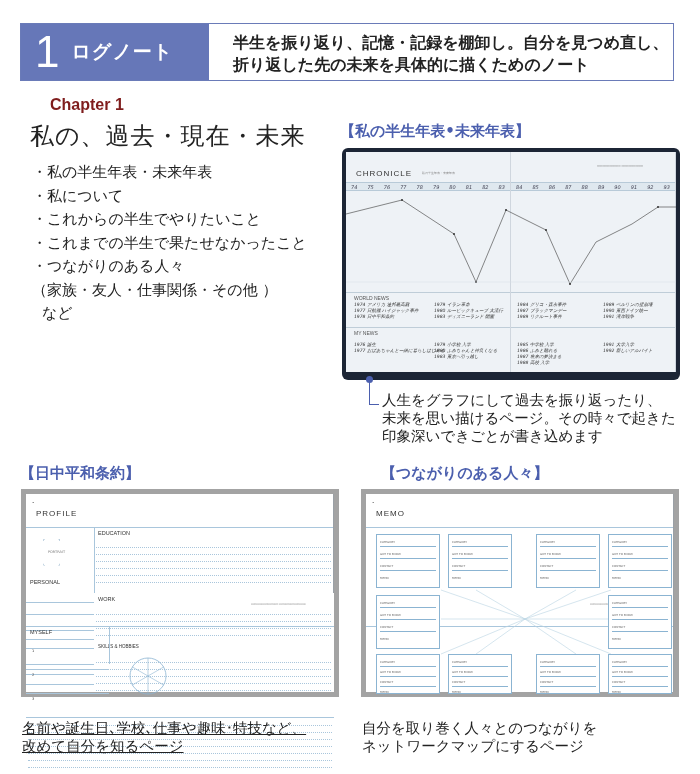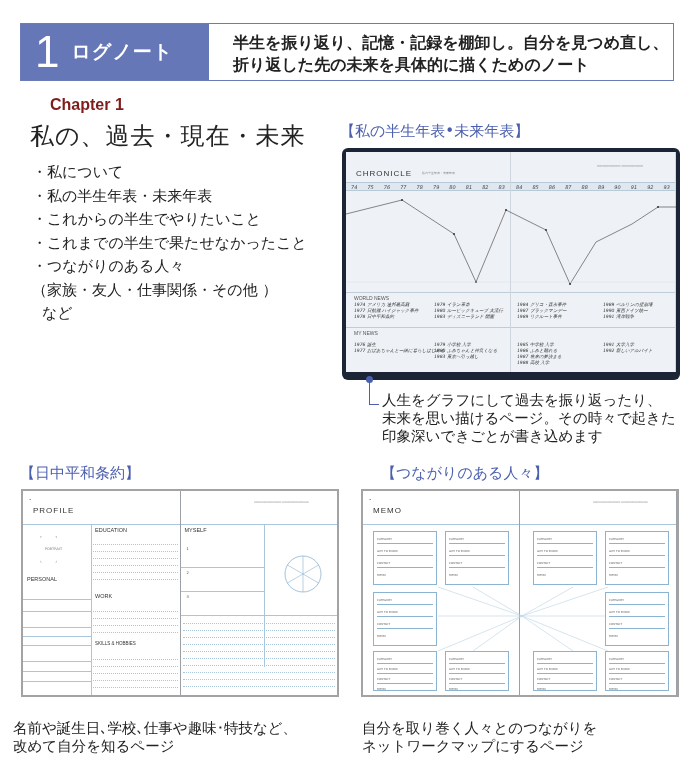--- a/index.html
+++ b/index.html
@@ -13,21 +13,21 @@
   .banner-title { font-size: 19px; font-weight: bold; letter-spacing: 1px; }
   .banner-right { flex: 1; background: #fff; padding: 8px 0 0 24px; font-size: 16px; font-weight: bold; line-height: 22px; color: #222; }
 
   
   .chapter-label { position: absolute; left: 30px; top: 96px; font-family: "Liberation Sans", sans-serif; font-weight: bold; font-size: 16px; color: #7f1d1d; margin-left: 20px; }
   .chapter-title { position: absolute; left: 30px; top: 120px; font-size: 24px; color: #222; letter-spacing: 1px; }
   .chapter-list { position: absolute; left: 32px; top: 161px; list-style: none; font-size: 15px; line-height: 23.5px; color: #222; }
   .chapter-list li { white-space: nowrap; }
 
   
-  .sec-head { position: absolute; font-size: 15px; font-weight: normal; color: #4b5fae; }
+  .sec-head { position: absolute; font-size: 15px; font-weight: bold; color: #4b5fae; }
 
   
   .chron { position: absolute; left: 342px; top: 148px; width: 338px; height: 232px; background: #1c2535; border-radius: 6px; padding: 4px 4px 8px 4px; }
   .chron-pages { width: 100%; height: 100%; background: #eef2f6; display: flex; position: relative; overflow: hidden; }
   .chron-page { flex: 1; position: relative; border-right: 1px solid #cfd6de; }
   .chron-page:last-child { border-right: none; }
   .chron-title { position: absolute; left: 10px; top: 17px; font-family: "Liberation Sans", sans-serif; font-size: 8px; letter-spacing: 1px; color: #333; }
   .chron-sub { position: absolute; left: 62px; top: 19px; font-size: 3px; color: #888; }
   .chron-note { position: absolute; right: 8px; top: 12px; width: 70px; font-size: 3px; line-height: 4px; color: #777; }
   .year-band { position: absolute; left: 0; right: 0; top: 30px; height: 9px; background: #dfe8ef; border-top: 1px solid #b8cad8; border-bottom: 1px solid #b8cad8; display: flex; justify-content: space-around; font-size: 5px; font-style: italic; color: #445; align-items: center; }
@@ -36,21 +36,21 @@
   .band-label { position: absolute; left: 8px; top: 2px; font-family: "Liberation Sans", sans-serif; font-size: 5px; color: #555; }
   .hw { position: absolute; font-size: 4.5px; line-height: 6px; color: #333; font-style: italic; white-space: pre; }
   .chart-svg { position: absolute; left: 0; top: 0; }
 
   .callout { position: absolute; left: 369px; top: 379px; width: 1px; height: 26px; background: #4b5fae; }
   .callout-h { position: absolute; left: 369px; top: 404px; width: 10px; height: 1px; background: #4b5fae; }
   .callout-dot { position: absolute; left: 366px; top: 376px; width: 7px; height: 7px; border-radius: 50%; background: #4b5fae; }
   .chron-caption { position: absolute; left: 382px; top: 391px; font-size: 14.5px; line-height: 18px; color: #222; white-space: nowrap; }
 
   
-  .book { position: absolute; background: #fff; border: 2px solid #a3a3a3; display: flex; }
+  .book { position: absolute; background: #fff; border: 5px solid #a3a3a3; display: flex; flex-direction: column; }
   .book-page { flex: 1; position: relative; border-right: 1px solid #9aa0a6; }
   .book-page:last-child { border-right: none; }
   .pg-num { position: absolute; top: 6px; font-size: 4px; color: #666; }
   .pg-title { position: absolute; left: 10px; top: 15px; font-family: "Liberation Sans", sans-serif; font-size: 8px; letter-spacing: 1px; color: #333; }
   .pg-desc { position: absolute; right: 8px; top: 10px; width: 75px; font-size: 2.8px; line-height: 3.6px; color: #777; }
   .hline { position: absolute; left: 0; right: 0; height: 1px; background: #a9c6dc; }
   .vline { position: absolute; top: 0; bottom: 0; width: 1px; background: #a9c6dc; }
   .dotrow { position: absolute; height: 1px; border-top: 1px dotted #a9c6dc; }
   .sm-label { position: absolute; font-size: 3.5px; color: #5f8db0; white-space: nowrap; }
   .md-label { position: absolute; font-family: "Liberation Sans", sans-serif; font-size: 5.5px; color: #333; white-space: nowrap; }
@@ -70,22 +70,22 @@
   </div>
   <div class="banner-right">
     <div>半生を振り返り、記憶・記録を棚卸し。自分を見つめ直し、</div>
     <div>折り返した先の未来を具体的に描くためのノート</div>
   </div>
 </div>
 
 <div class="chapter-label">Chapter 1</div>
 <div class="chapter-title">私の、過去・現在・未来</div>
 <ul class="chapter-list">
+  <li>・私の半生年表・未来年表</li>
   <li>・私について</li>
-  <li>・私の半生年表・未来年表</li>
   <li>・これからの半生でやりたいこと</li>
   <li>・これまでの半生で果たせなかったこと</li>
   <li>・つながりのある人々</li>
   <li>（家族・友人・仕事関係・その他 ）</li>
   <li style="padding-left:10px">など</li>
 </ul>
 
 <div class="sec-head" style="left:340px; top:122px;">【私の半生年表•未来年表】</div>
 
 <div class="chron">
@@ -239,21 +239,21 @@
     <div class="dotrow" style="left:2px; right:2px; top:146px;"></div>
     <div class="dotrow" style="left:2px; right:2px; top:153px;"></div>
     <div class="dotrow" style="left:2px; right:2px; top:160px;"></div>
     <div class="dotrow" style="left:2px; right:2px; top:167px;"></div>
     <div class="dotrow" style="left:2px; right:2px; top:174px;"></div>
     <div class="dotrow" style="left:2px; right:2px; top:181px;"></div>
     <div class="dotrow" style="left:2px; right:2px; top:188px;"></div>
     <div class="dotrow" style="left:2px; right:2px; top:195px;"></div>
   </div>
 </div>
-<div class="caption" style="left:13px; top:719px;">
+<div class="caption" style="left:22px; top:719px;text-decoration:underline;">
   <div>名前や誕生日､学校､仕事や趣味･特技など、</div>
   <div>改めて自分を知るページ</div>
 </div>
 
 <div class="sec-head" style="left:360px; top:464px;margin-left:21px;">【つながりのある人々】</div>
 <div class="book" style="left:361px; top:489px; width:318px; height:208px;">
   <div class="book-page">
     <div class="pg-num" style="left:6px;">•</div>
     <div class="pg-title"><span>MEMO</span></div>
     <div class="hline" style="top:33px;"></div>

